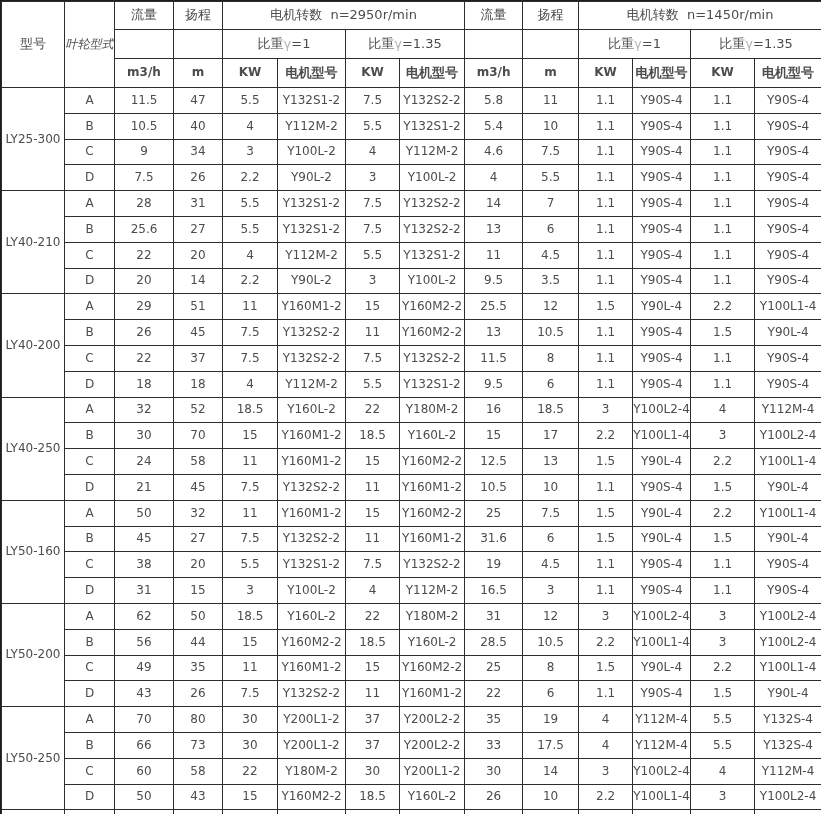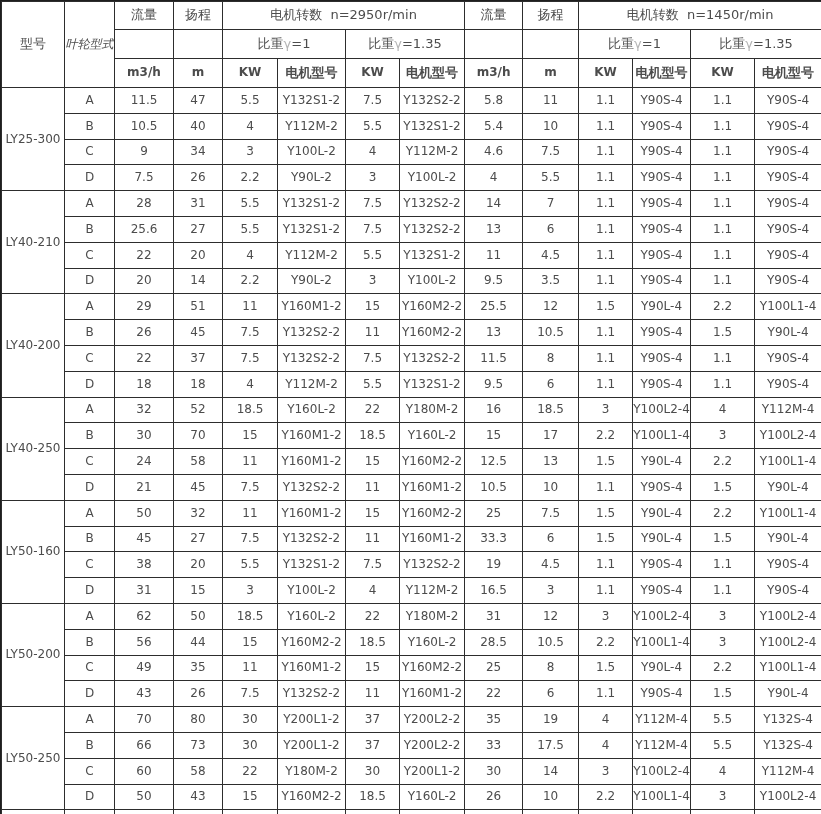--- a/index.html
+++ b/index.html
@@ -347,21 +347,21 @@
           <td data-name="motor-model-g135-1450-cell">Y100L1-4</td>
         </tr>
         <tr data-name="spec-row">
           <td data-name="impeller-cell">B</td>
           <td data-name="flow-2950-cell">45</td>
           <td data-name="head-2950-cell">27</td>
           <td data-name="kw-g1-2950-cell">7.5</td>
           <td data-name="motor-model-g1-2950-cell">Y132S2-2</td>
           <td data-name="kw-g135-2950-cell">11</td>
           <td data-name="motor-model-g135-2950-cell">Y160M1-2</td>
-          <td data-name="flow-1450-cell">33.3</td>
+          <td data-name="flow-1450-cell">31.6</td>
           <td data-name="head-1450-cell">6</td>
           <td data-name="kw-g1-1450-cell">1.5</td>
           <td data-name="motor-model-g1-1450-cell">Y90L-4</td>
           <td data-name="kw-g135-1450-cell">1.5</td>
           <td data-name="motor-model-g135-1450-cell">Y90L-4</td>
         </tr>
         <tr data-name="spec-row">
           <td data-name="impeller-cell">C</td>
           <td data-name="flow-2950-cell">38</td>
           <td data-name="head-2950-cell">20</td>

